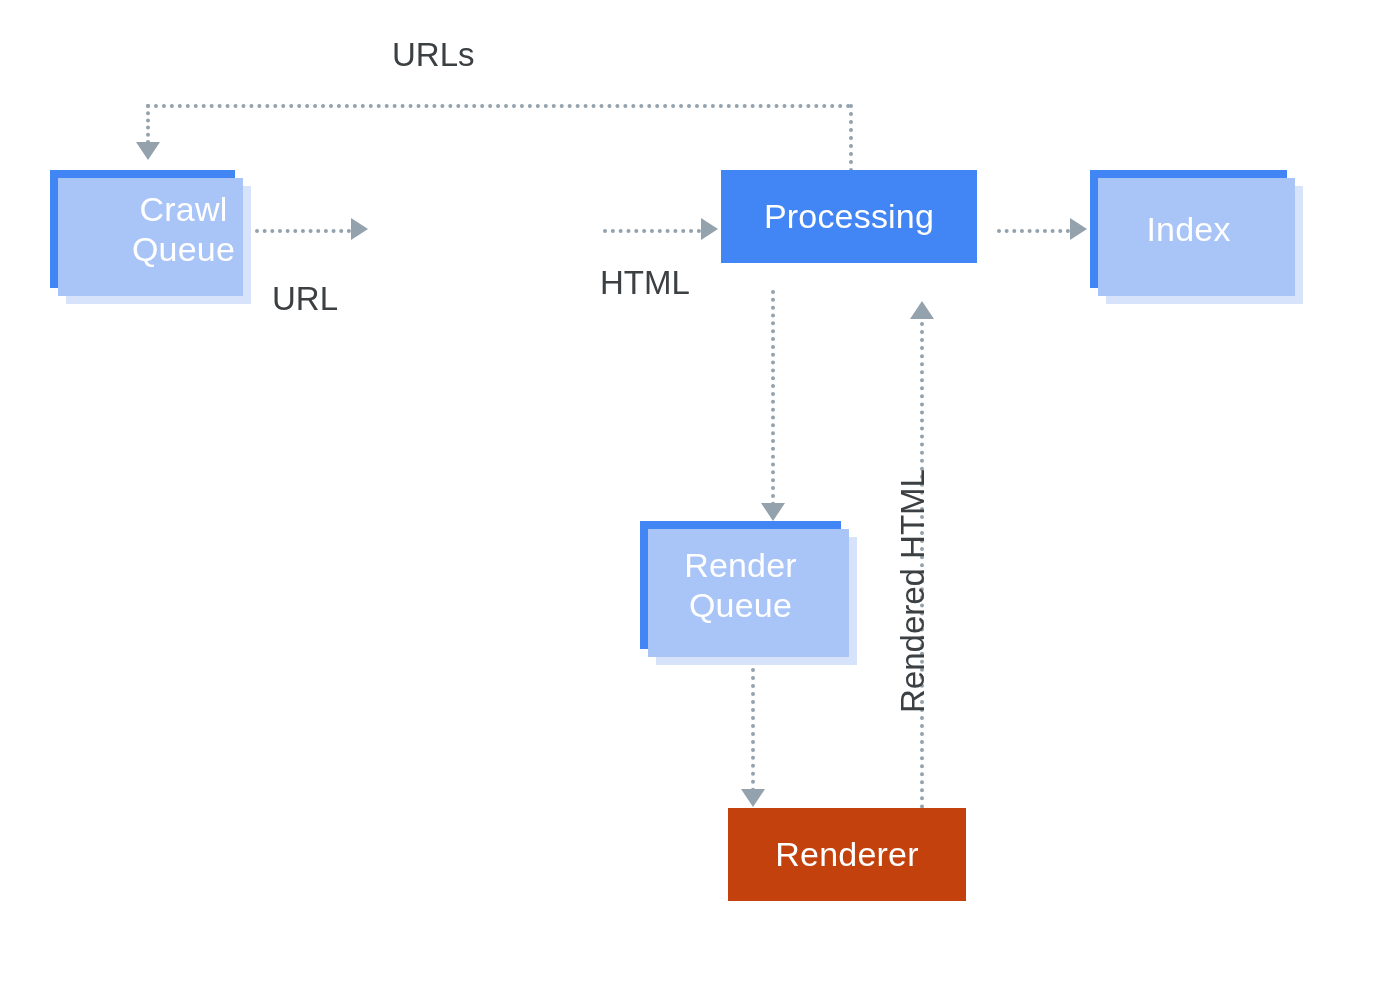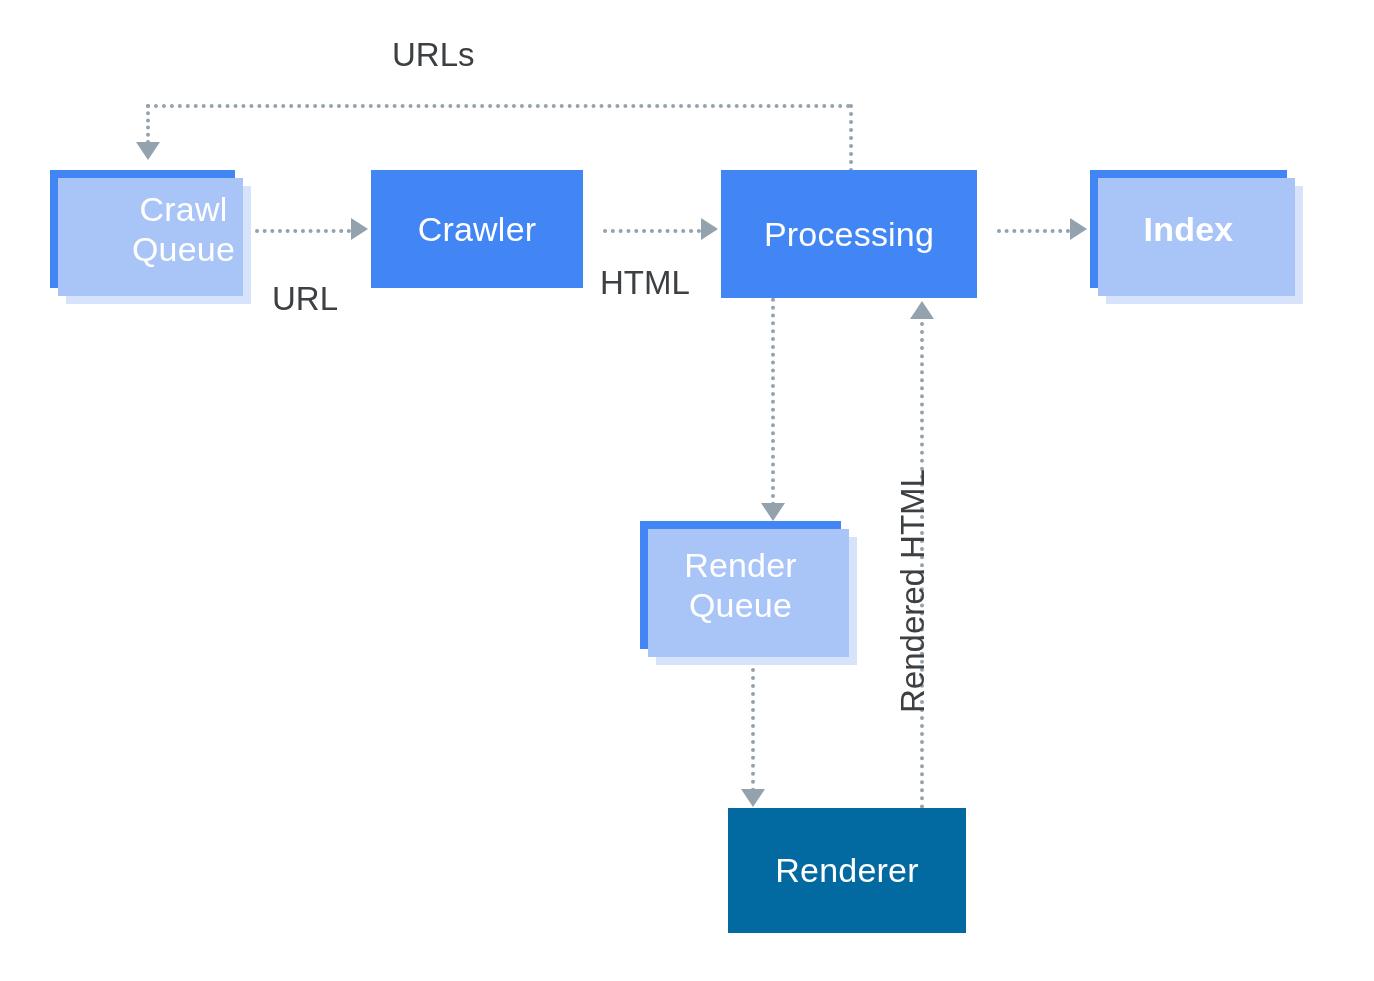--- a/index.html
+++ b/index.html
@@ -104,38 +104,35 @@
 </head>
 <body>
 
 <div id="diagram">
 
   <div class="node stacked" style="left:50px; top:170px; width:185px; height:118px; background:#4285F4;justify-content:flex-end;">
     <span class="node-label">Crawl
 Queue</span>
   </div>
 
-  <div class="node" style="left:371px; top:170px; width:212px; height:118px; background:#4285F4;">
-    <span class="node-label">Crawler</span>
-  </div>
 
-  <div class="node" style="left:721px; top:170px; width:256px; height:128px; background:#4285F4;">
+  <div class="node" style="left:721px; top:170px; width:256px; height:93px; background:#4285F4;">
     <span class="node-label">Processing</span>
   </div>
 
-  <div class="node stacked" style="left:1090px; top:170px; width:197px; height:118px; background:#4285F4;font-weight:bold;">
+  <div class="node stacked" style="left:1090px; top:170px; width:197px; height:118px; background:#4285F4;">
     <span class="node-label">Index</span>
   </div>
 
   <div class="node stacked" style="left:634px; top:521px; width:201px; height:128px; background:#4285F4;margin-left:6px;">
     <span class="node-label">Render
 Queue</span>
   </div>
 
-  <div class="node" style="left:728px; top:808px; width:238px; height:125px; background:#0369a1;">
+  <div class="node" style="left:728px; top:808px; width:238px; height:93px; background:#c2410c;">
     <span class="node-label">Renderer</span>
   </div>
 
   <div class="edge h" style="left:255px; top:229px; width:96px;"></div>
   <div class="arrow right" style="left:351px; top:218px;"></div>
   <div class="edge-label" style="left:272px; top:282px;">URL</div>
 
   <div class="edge h" style="left:603px; top:229px; width:98px;"></div>
   <div class="arrow right" style="left:701px; top:218px;"></div>
   <div class="edge-label" style="left:600px; top:266px;">HTML</div>

